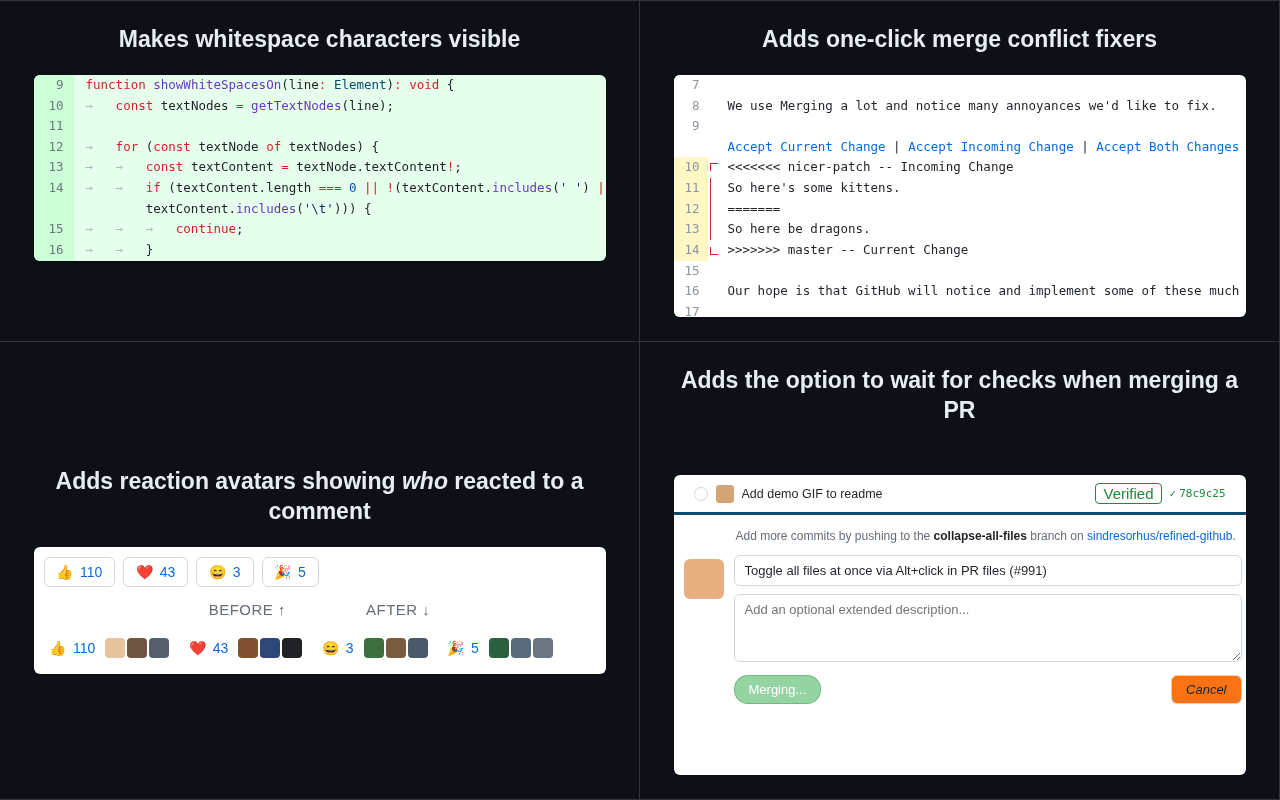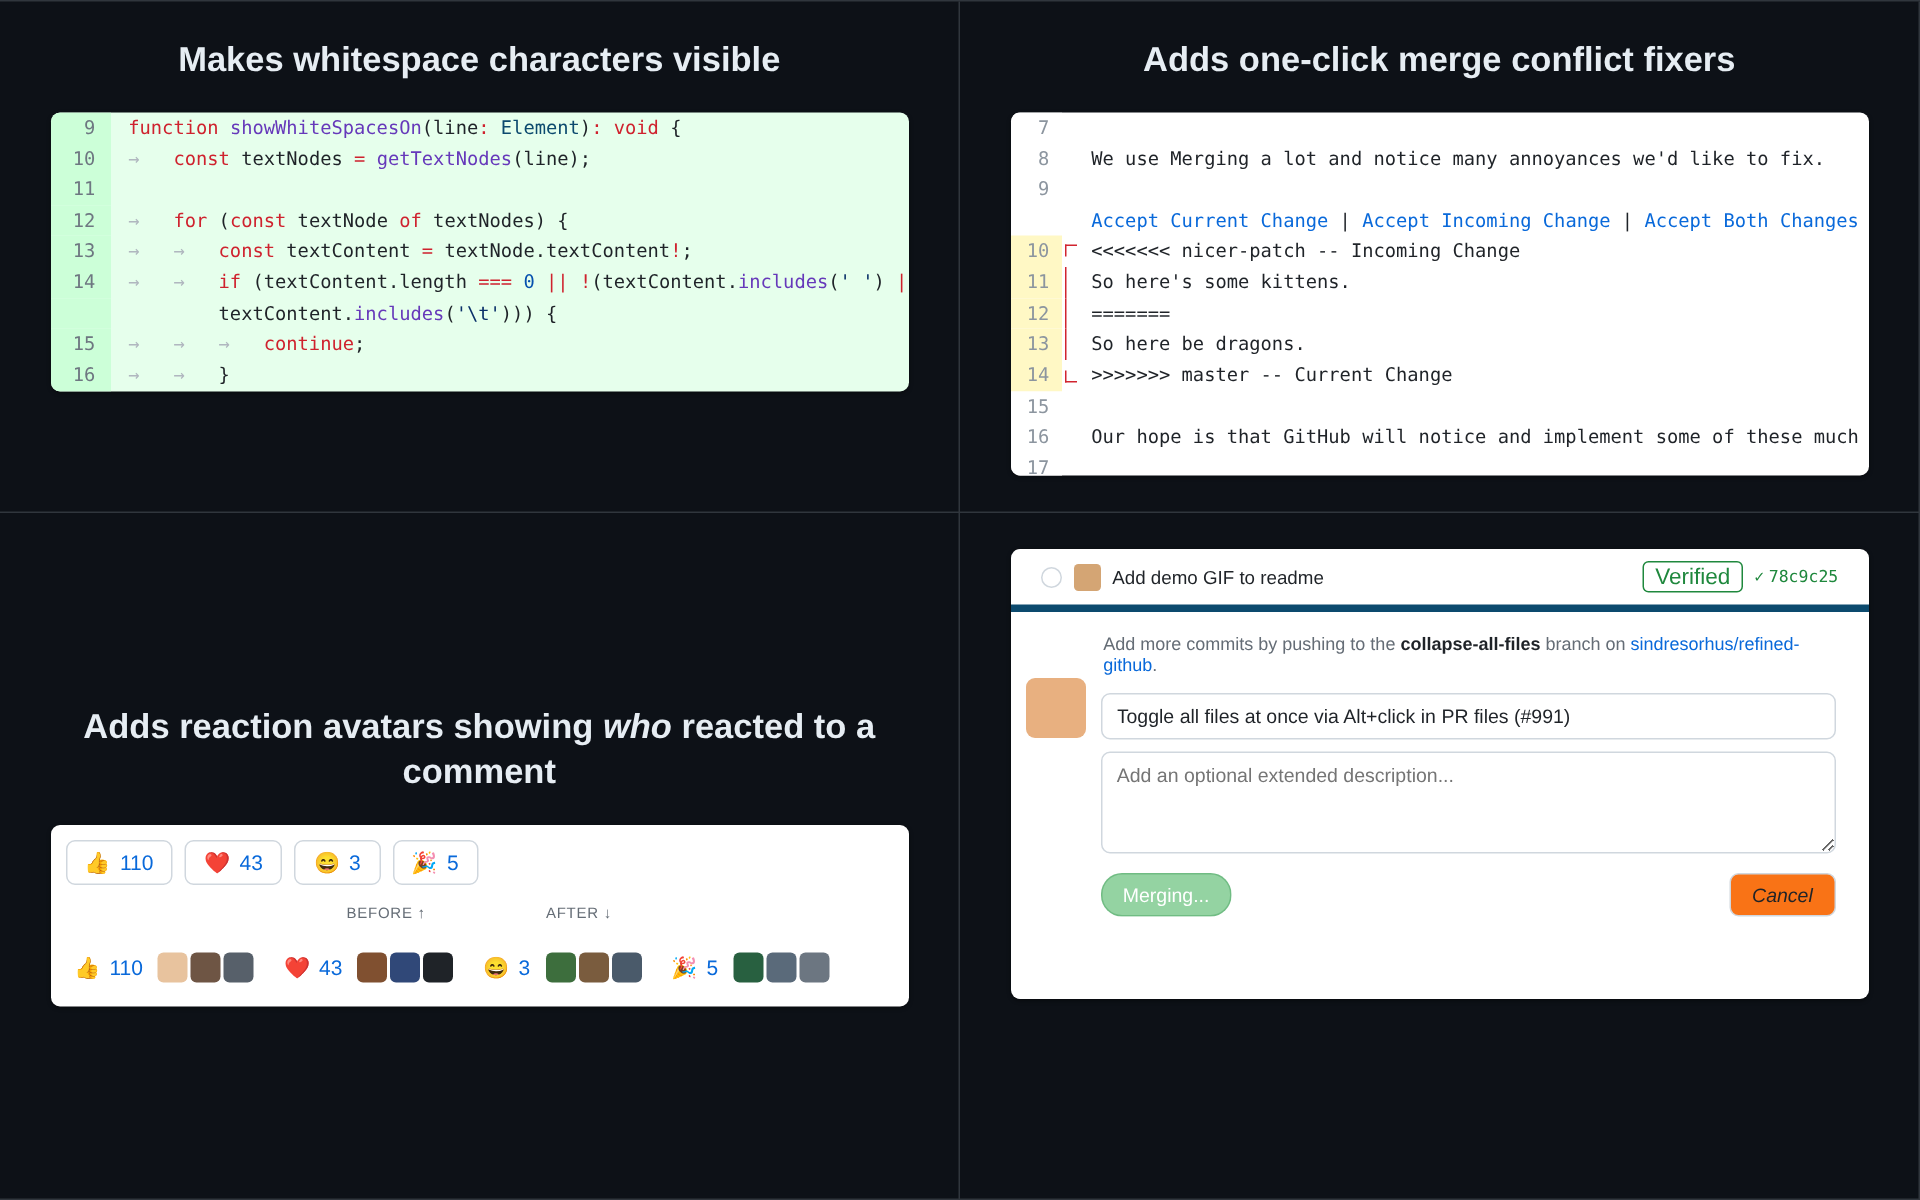--- a/index.html
+++ b/index.html
@@ -126,21 +126,21 @@
     border-radius: 6px;
     margin-right: 8px;
     font-size: 14px;
     color: #656d76;
   }
   .react-cell .cnt { color: #0969da; }
   .ba-row {
     display: flex;
     justify-content: center;
     gap: 80px;
-    font-size: 10px;
+    font-size: 15px;
     color: #656d76;
     padding: 8px 0;
     letter-spacing: 0.5px;
   }
   .avatars { display: flex; gap: 2px; margin-left: 4px; }
   .av {
     width: 20px;
     height: 20px;
     border-radius: 4px;
     background: #8c959f;
@@ -167,39 +167,39 @@
     color: #1f2328;
     border-radius: 6px;
     font-size: 12.5px;
     padding: 0;
     min-height: 300px;
   }
   .pr-head {
     display: flex;
     align-items: center;
     padding: 8px 20px;
-    border-bottom: 5px solid #0c4a6e;
+    border-bottom: 3px solid #0c4a6e;
     gap: 8px;
   }
   .pr-head .circ {
     width: 14px; height: 14px; border: 1px solid #d0d7de; border-radius: 50%;
     flex-shrink: 0;
   }
   .pr-head .tinyav { width: 18px; height: 18px; border-radius: 3px; background: #d4a574; flex-shrink: 0;}
   .pr-head .spacer { flex: 1; }
   .badge-verified {
     border: 1px solid #1f883d;
     color: #1f883d;
     border-radius: 4px;
     padding: 1px 7px;
     font-size: 15px;
   }
   .commit-sha { color: #1f883d; font-family: ui-monospace, monospace; font-size: 11px; display: flex; align-items: center; gap: 3px;}
   .tick { color: #1f883d; }
-  .pr-body { display: flex; padding: 14px 22px 14px 10px; gap: 10px; }
+  .pr-body { display: flex; padding: 14px 4px 14px 10px; gap: 10px; }
   .big-av { width: 40px; height: 40px; border-radius: 6px; background: #e8b080; flex-shrink: 0; margin-top: 30px;}
   .pr-main { flex: 1; }
   .pr-hint { font-size: 12px; color: #656d76; margin-bottom: 12px; margin-left: 2px;}
   .pr-hint b { color: #1f2328; font-weight: 600; }
   .pr-hint a { color: #0969da; text-decoration: none; }
   .pr-input {
     width: 100%;
     border: 1px solid #d0d7de;
     border-radius: 6px;
     padding: 7px 10px;
@@ -427,20 +427,21 @@
               <span class="av d1"></span>
               <span class="av d2"></span>
               <span class="av d3"></span>
             </span>
           </div>
         </div>
     </div>
   </div>
 
   <div class="cell">
+    <div class="feature-title">Adds the option to wait for checks when merging a PR</div>
     <div class="panel-img pr-wrap">
       <div class="pr-head">
         <span class="circ"></span>
         <span class="tinyav"></span>
         <span>Add demo GIF to readme</span>
         <span class="spacer"></span>
         <span class="badge-verified">Verified</span>
         <span class="commit-sha">
           <span class="tick">✓</span>
           <span>78c9c25</span>

